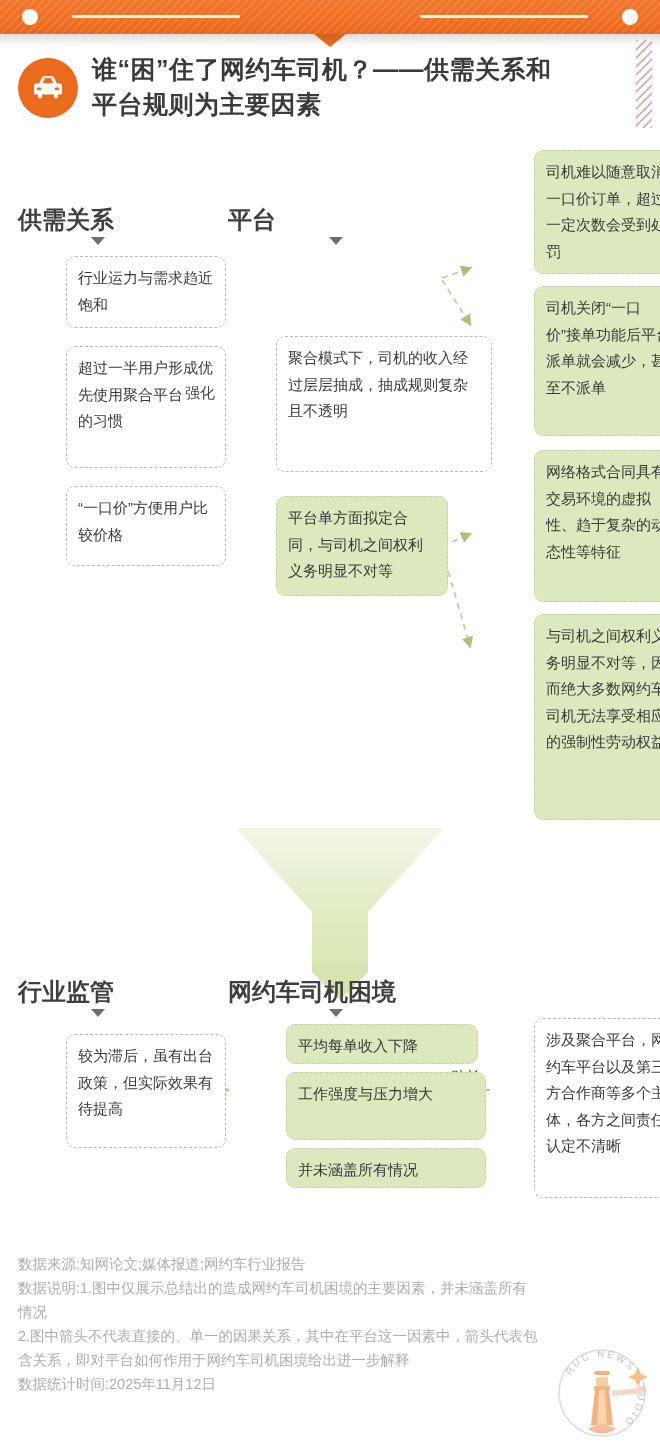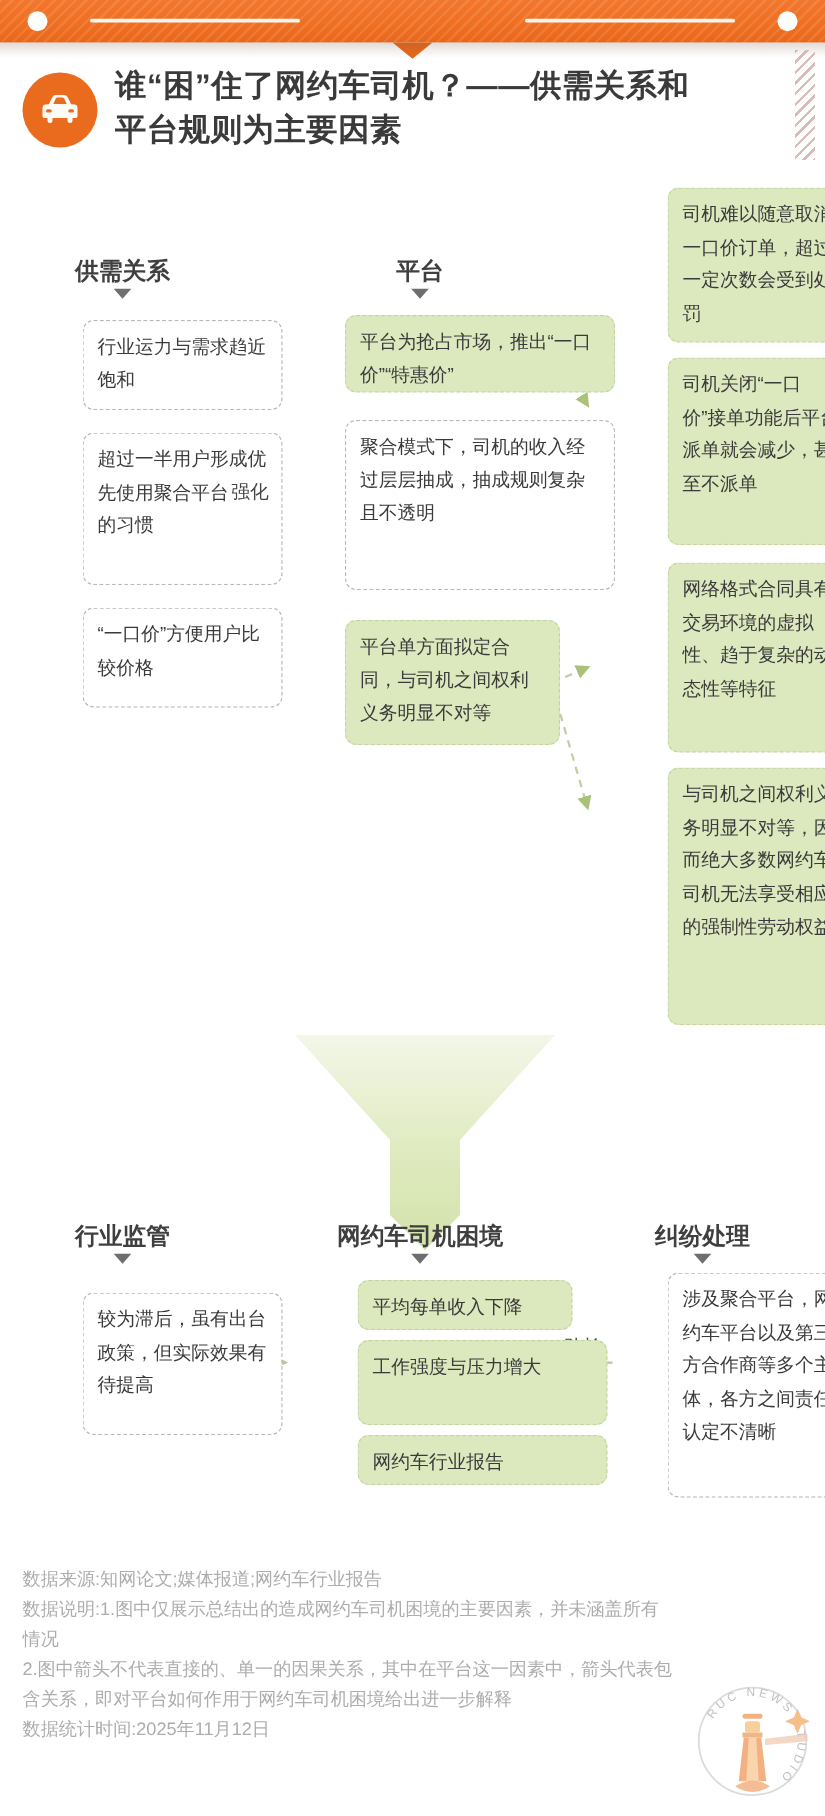--- a/index.html
+++ b/index.html
@@ -48,21 +48,21 @@
   .sidehatch{
     position:absolute;right:8px;top:40px;width:16px;height:88px;
     background:repeating-linear-gradient(135deg,#c9a7a0 0 2px,rgba(255,255,255,0) 2px 6px);
     opacity:.75;
   }
   
   .canvas{position:absolute;left:0;top:128px;width:660px;height:1110px;}
   svg.links{position:absolute;left:0;top:0;width:660px;height:1110px;pointer-events:none;}
 
   .colhead{
-    position:absolute;text-align:center;font-size:19px;font-weight:bold;color:#3f3f3f;
+    position:absolute;font-size:24px;font-weight:bold;color:#3f3f3f;
   }
   .caret{
     display:block;margin:1px auto 0;width:0;height:0;
     border-left:7px solid transparent;border-right:7px solid transparent;
     border-top:8px solid #6e6e6e;
   }
   .box{
     position:absolute;box-sizing:border-box;border-radius:9px;
     font-size:15px;line-height:26.5px;color:#3a3a3a;
     padding:8px 11px;
@@ -157,23 +157,20 @@
   <div class="box dash" style="left:18px;top:128px;width:160px;height:72px;">
     <span>行业运力与需求趋近饱和</span>
   </div>
   <div class="box dash" style="left:18px;top:218px;width:160px;height:122px;">
     <span>超过一半用户形成优先使用聚合平台打车的习惯</span>
   </div>
   <div class="box dash" style="left:18px;top:358px;width:160px;height:80px;">
     <span>“一口价”方便用户比较价格</span>
   </div>
 
-  <div class="box green" style="left:228px;top:124px;width:216px;height:62px;">
-    <span>平台为抢占市场，推出“一口价”“特惠价”</span>
-  </div>
   <div class="box dash" style="left:228px;top:208px;width:216px;height:136px;">
     <span>聚合模式下，司机的收入经过层层抽成，抽成规则复杂且不透明</span>
   </div>
   <div class="box green" style="left:228px;top:368px;width:172px;height:100px;">
     <span>平台单方面拟定合同，与司机之间权利义务明显不对等</span>
   </div>
 
   <div class="box green" style="left:486px;top:22px;width:152px;height:124px;">
     <span>司机难以随意取消一口价订单，超过一定次数会受到处罚</span>
   </div>
@@ -192,37 +189,33 @@
   <div class="edgelabel" style="left:449px;top:940px;">助长</div>
 
   <div class="colhead" style="left:18px;top:848px;width:160px;">
     <span>行业监管</span>
     <span class="caret"></span>
   </div>
   <div class="colhead" style="left:228px;top:848px;width:216px;">
     <span>网约车司机困境</span>
     <span class="caret"></span>
   </div>
-  <div class="colhead" style="left:486px;top:848px;width:152px;">
-    <span>纠纷处理</span>
-    <span class="caret"></span>
-  </div>
 
   <div class="box dash" style="left:18px;top:906px;width:160px;height:114px;">
     <span>较为滞后，虽有出台政策，但实际效果有待提高</span>
   </div>
 
-  <div class="box green" style="left:238px;top:896px;width:172px;height:40px;">
+  <div class="box green" style="left:238px;top:896px;width:192px;height:40px;">
     <span>平均每单收入下降</span>
   </div>
   <div class="box green" style="left:238px;top:944px;width:200px;height:68px;">
     <span>工作强度与压力增大</span>
   </div>
   <div class="box green" style="left:238px;top:1020px;width:200px;height:40px;">
-    <span>网约车行业报告</span>
+    <span>并未涵盖所有情况</span>
   </div>
 
   <div class="box dash" style="left:486px;top:890px;width:152px;height:180px;">
     <span>涉及聚合平台，网约车平台以及第三方合作商等多个主体，各方之间责任认定不清晰</span>
   </div>
 
 </div>
 
 <div class="footer">
   <div>数据来源:知网论文;媒体报道;网约车行业报告</div>

